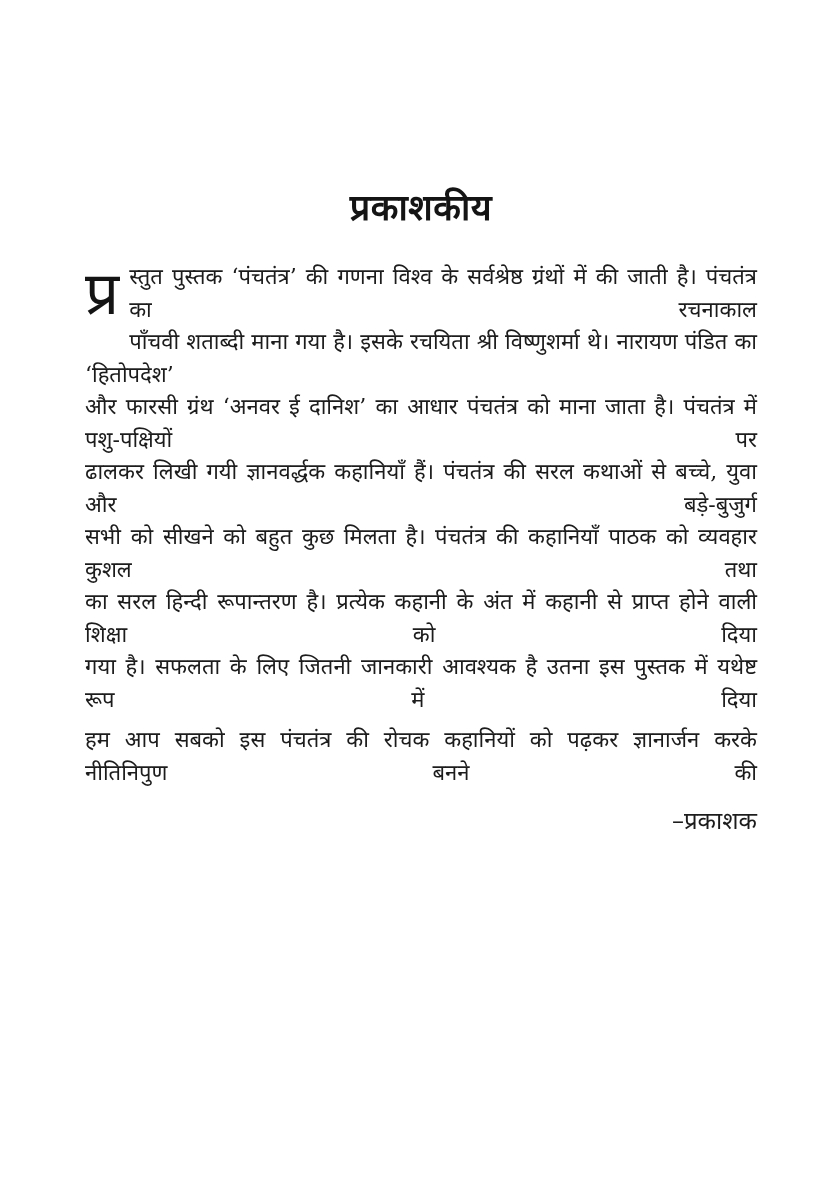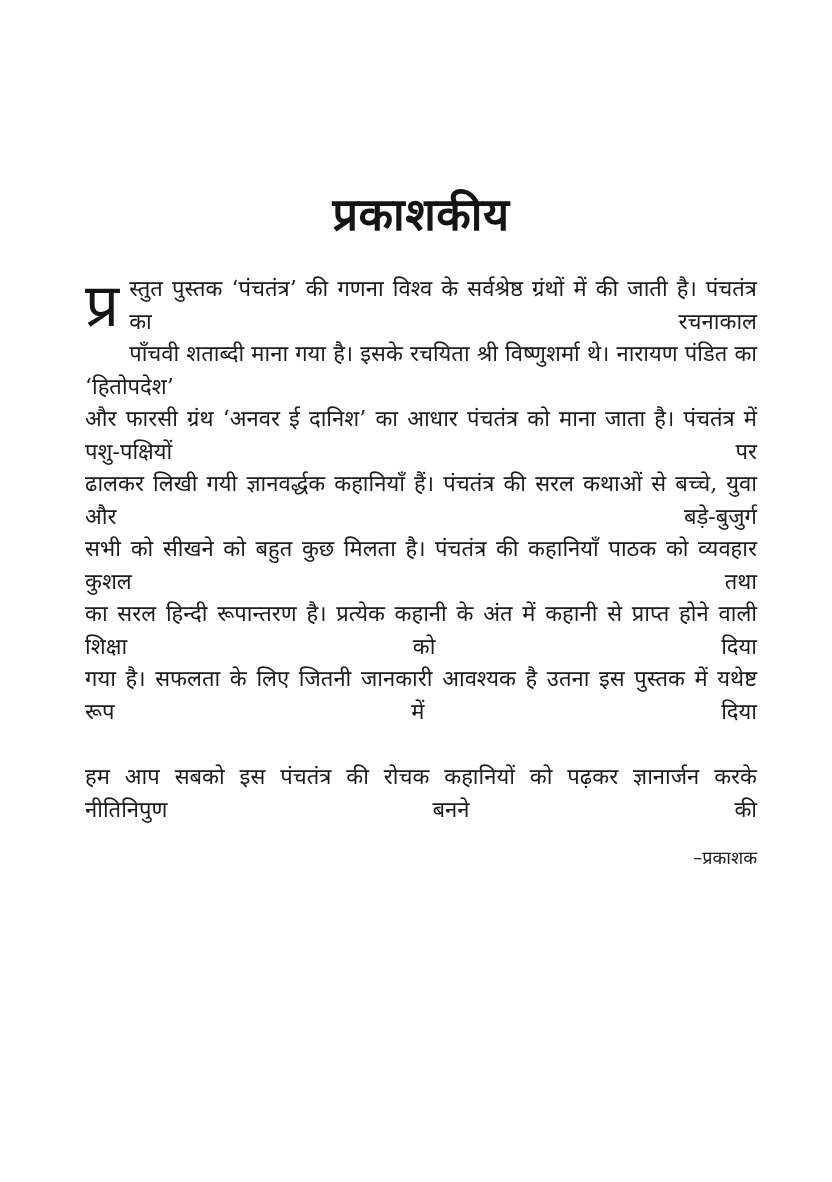--- a/index.html
+++ b/index.html
@@ -17,21 +17,21 @@
   .page {
     box-sizing: border-box;
     width: 832px;
     height: 1182px;
     padding: 182px 75px 0 85px;
     background: #ffffff;
   }
   .title {
     margin: 0 0 30px 0;
     text-align: center;
-    font-size: 45px;
+    font-size: 36px;
     font-weight: 700;
     color: #141414;
     letter-spacing: 0.5px;
   }
   .para {
     font-size: 22px;
     color: #1c1c1c;
   }
   .para .line {
     line-height: 32.5px;
@@ -44,26 +44,26 @@
   .dropcap {
     float: left;
     font-size: 60px;
     line-height: 60px;
     height: 64px;
     padding: 2px 10px 0 0;
     font-weight: 400;
     color: #141414;
   }
   .para2 {
-    margin-top: 33px;
+    margin-top: 8px;
   }
   .signature {
     margin-top: 16px;
     text-align: right;
-    font-size: 18px;
+    font-size: 24px;
     line-height: 32px;
     color: #1c1c1c;
   }
 </style>
 </head>
 <body>
 
 <div class="page">
 
   <h1 class="title">प्रकाशकीय</h1>

